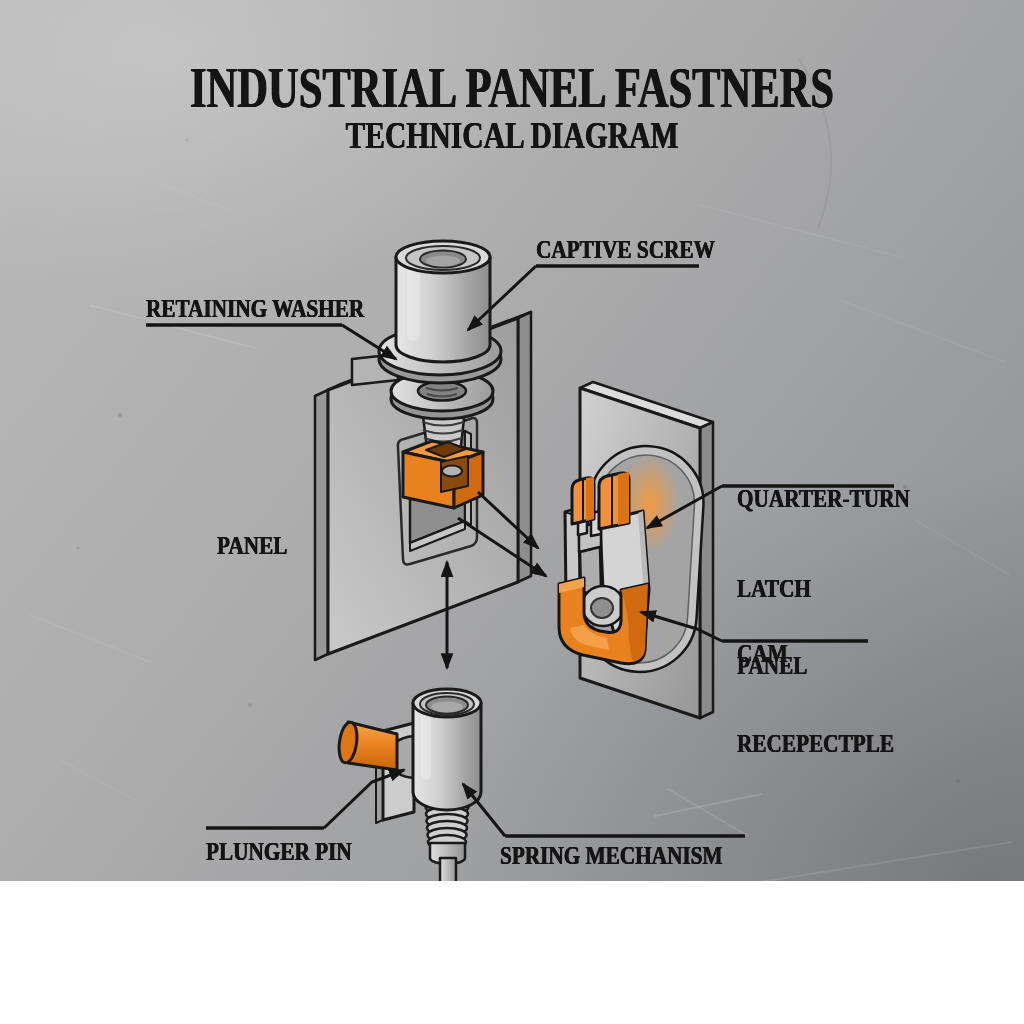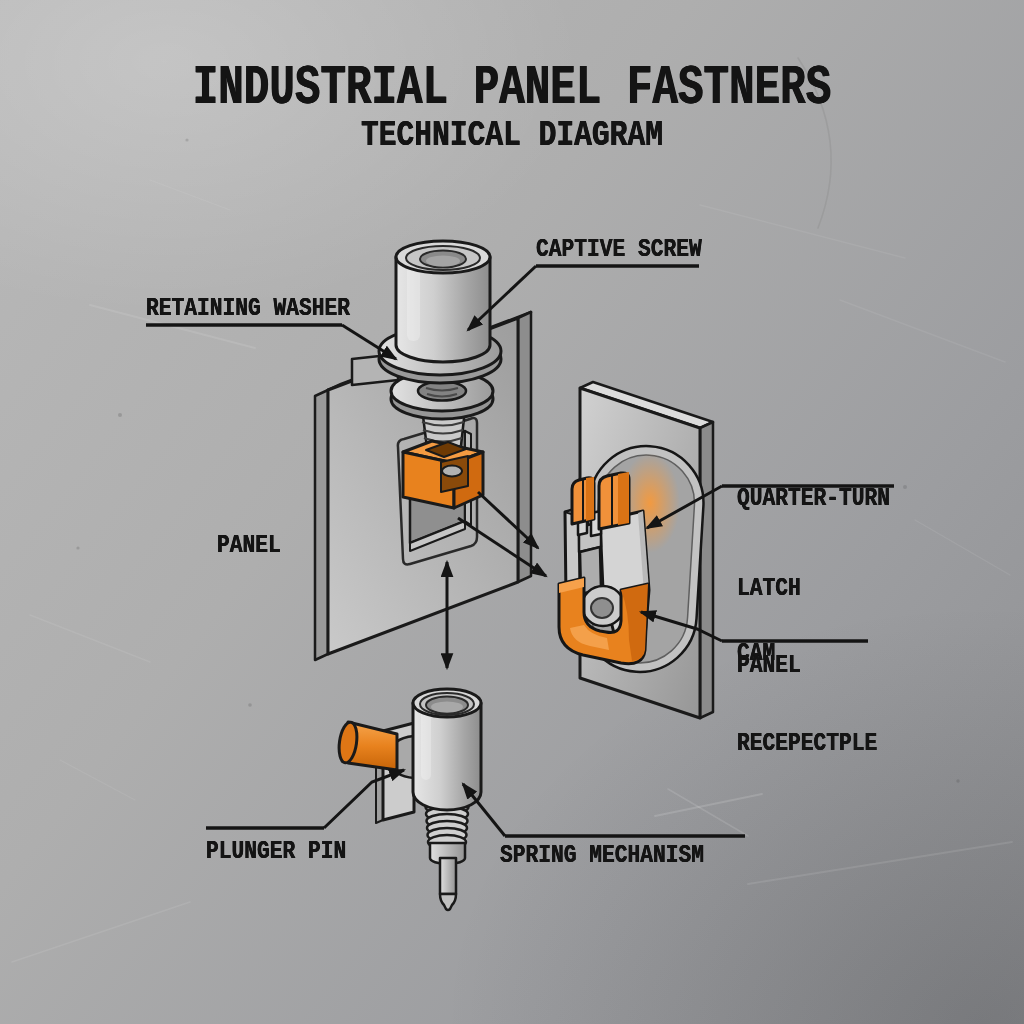--- a/index.html
+++ b/index.html
@@ -1,22 +1,22 @@
 <!DOCTYPE html>
 <html><head>
 <meta charset="utf-8">
 <style>
   html,body{margin:0;padding:0;}
   #stage{
-    position:relative;width:1024px;height:1024px;overflow:hidden;
+    position:relative;width:1024px;height:881px;overflow:hidden;
     background:
       radial-gradient(ellipse 700px 420px at 16% 6%, rgba(255,255,255,0.20), rgba(255,255,255,0) 60%),
       radial-gradient(ellipse 900px 700px at 96% 100%, rgba(20,22,26,0.18), rgba(0,0,0,0) 60%),
       linear-gradient(128deg,#b9b9b9 0%, #aeaeae 38%, #9c9da0 72%, #8d8e91 100%);
-    font-family:Liberation Mono, monospace;
+    font-family:Liberation Serif, serif;
   }
   svg.art{position:absolute;left:0;top:0;}
   .txt{position:absolute;color:#141414;font-weight:bold;white-space:pre;}
   .title{
     left:0;top:60px;width:1024px;text-align:center;font-size:56px;line-height:1;
     letter-spacing:0px;transform:scaleX(0.76);transform-origin:512px 0;
     text-shadow:0.6px 0 0 #141414,-0.6px 0 0 #141414;
   }
   .subtitle{
     left:0;top:117px;width:1024px;text-align:center;font-size:37px;line-height:1;

